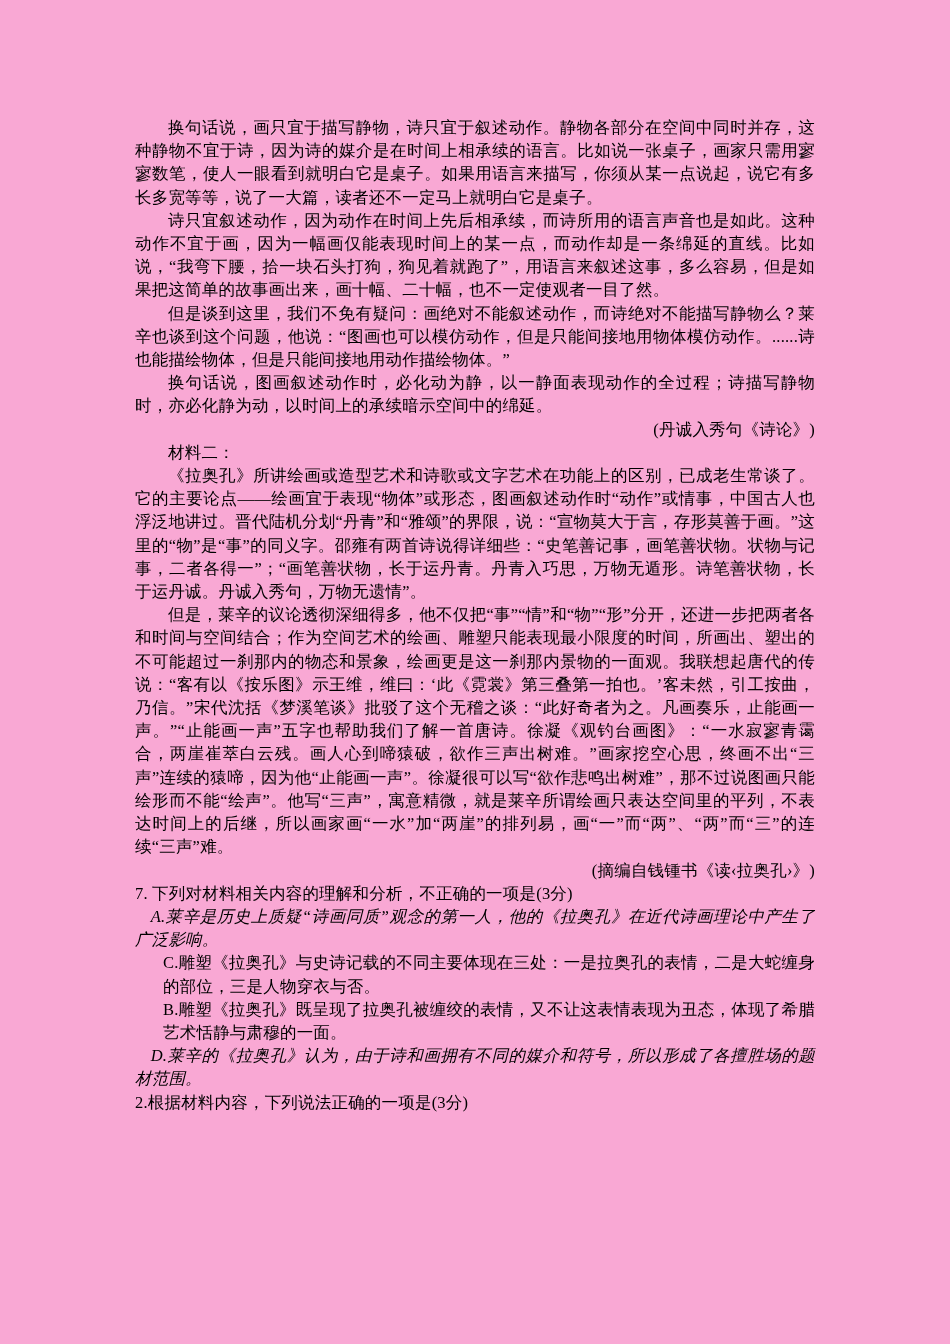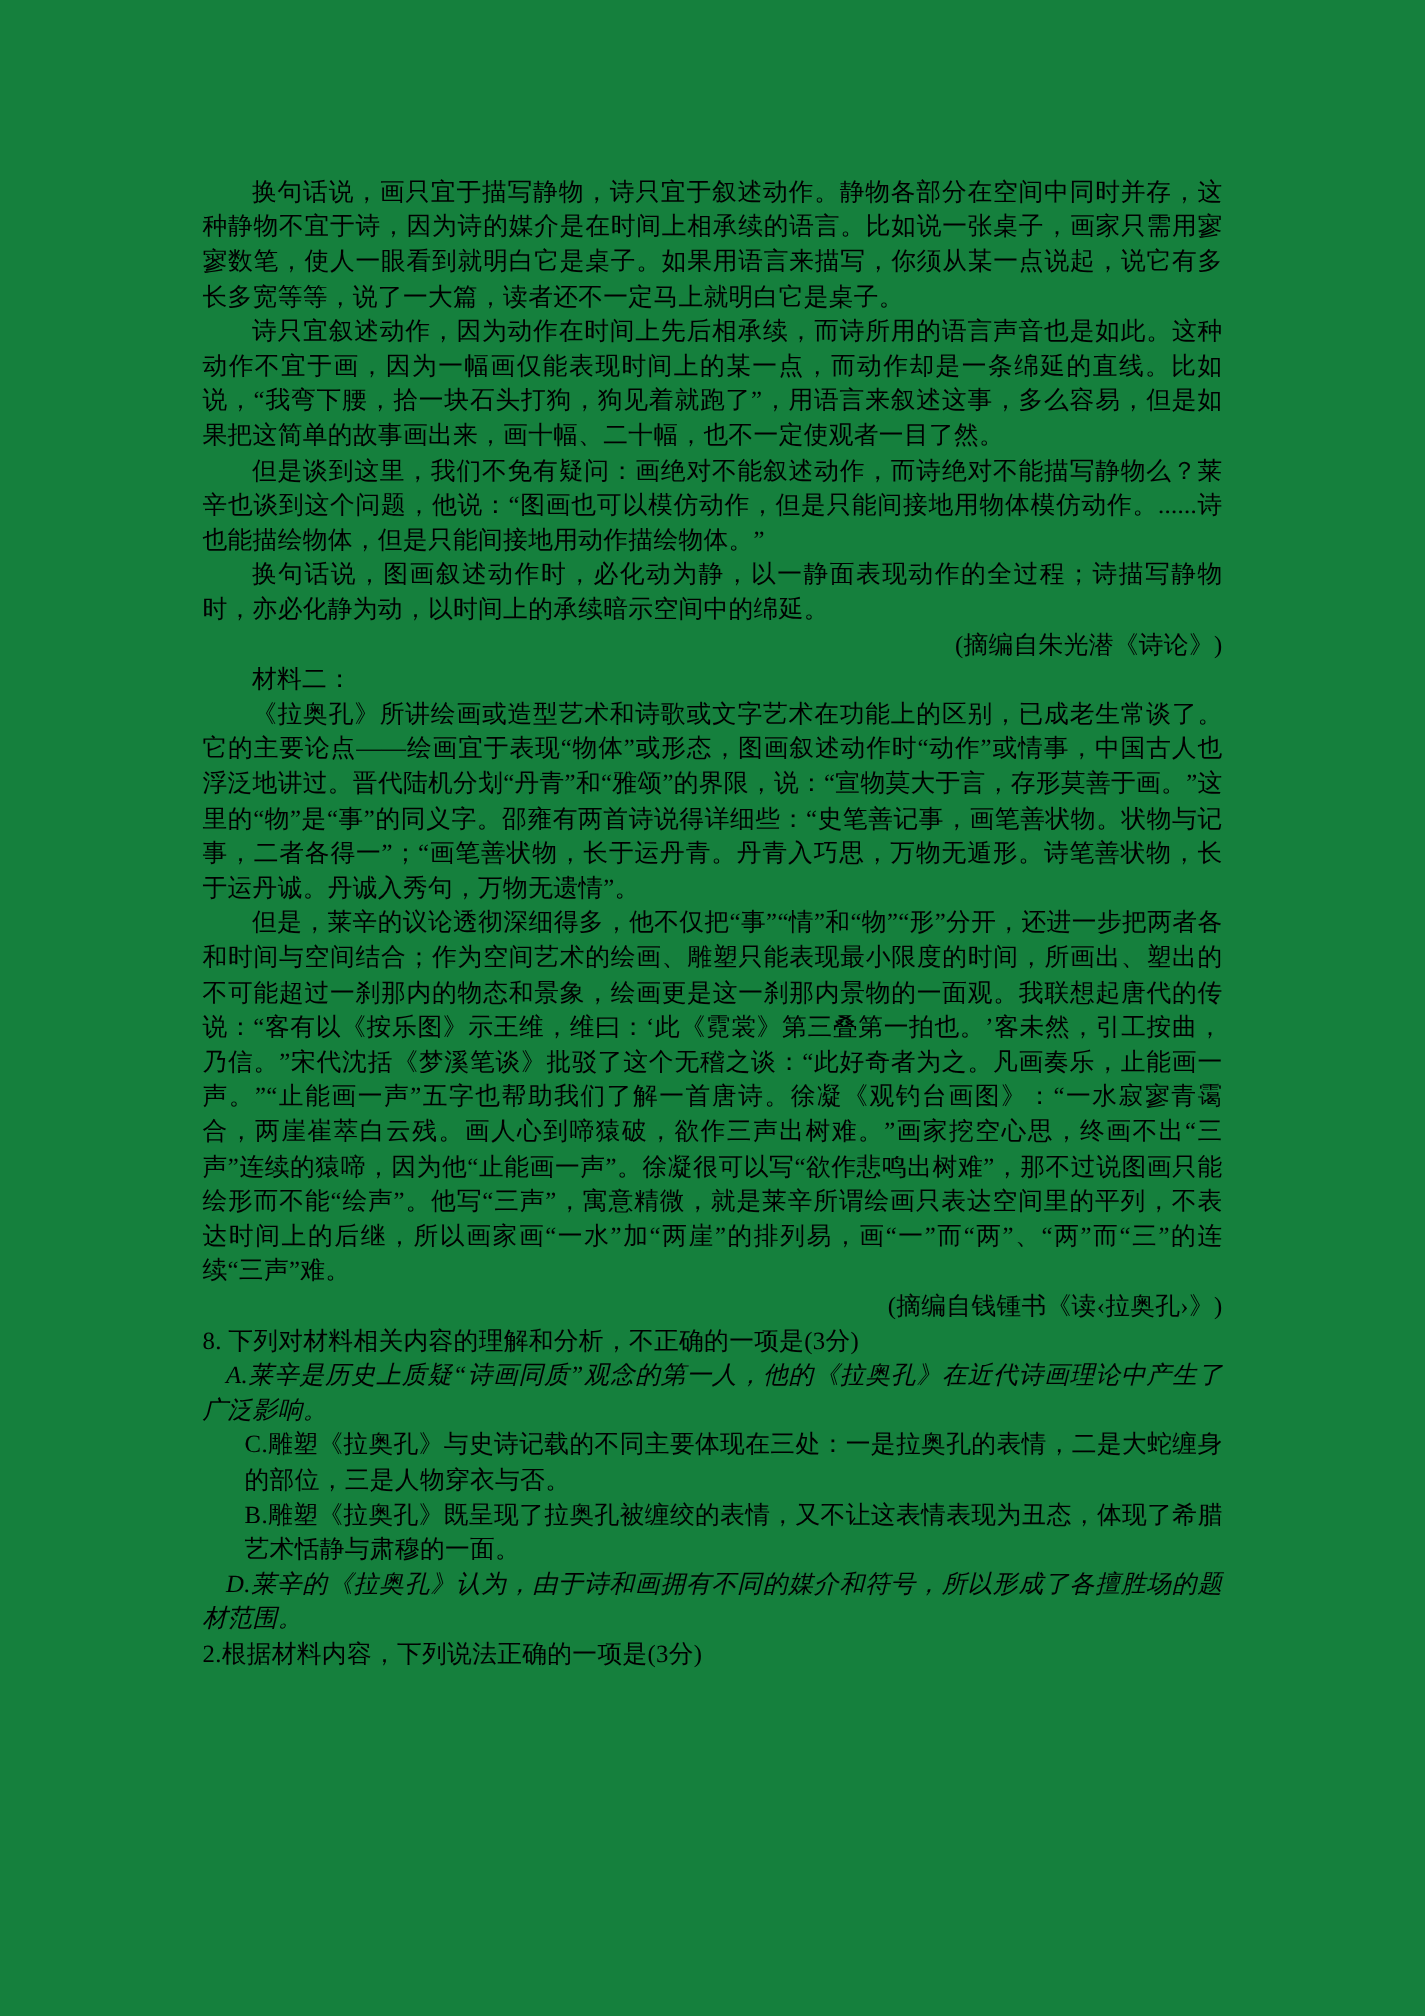--- a/index.html
+++ b/index.html
@@ -5,21 +5,21 @@
   * { margin: 0; padding: 0; box-sizing: border-box; }
   html, body { background: #ffffff; }
   body {
     width: 950px;
     height: 1344px;
     overflow: hidden;
   }
   .page {
     width: 950px;
     height: 1344px;
-    background: #15803d;
+    background: #f9a8d4;
     color: #000000;
     font-family: "Liberation Serif", "DejaVu Serif", serif;
   }
   .content {
     padding: 116px 135px 0 135px;
     font-size: 16.5px;
     line-height: 23.2px;
     text-align: justify;
     letter-spacing: 0.2px;
   }
@@ -32,25 +32,25 @@
 </style>
 </head>
 <body>
 
 <div class="page">
   <div class="content">
     <p class="body">换句话说，画只宜于描写静物，诗只宜于叙述动作。静物各部分在空间中同时并存，这种静物不宜于诗，因为诗的媒介是在时间上相承续的语言。比如说一张桌子，画家只需用寥寥数笔，使人一眼看到就明白它是桌子。如果用语言来描写，你须从某一点说起，说它有多长多宽等等，说了一大篇，读者还不一定马上就明白它是桌子。</p>
     <p class="body">诗只宜叙述动作，因为动作在时间上先后相承续，而诗所用的语言声音也是如此。这种动作不宜于画，因为一幅画仅能表现时间上的某一点，而动作却是一条绵延的直线。比如说，“我弯下腰，拾一块石头打狗，狗见着就跑了”，用语言来叙述这事，多么容易，但是如果把这简单的故事画出来，画十幅、二十幅，也不一定使观者一目了然。</p>
     <p class="body">但是谈到这里，我们不免有疑问：画绝对不能叙述动作，而诗绝对不能描写静物么？莱辛也谈到这个问题，他说：“图画也可以模仿动作，但是只能间接地用物体模仿动作。......诗也能描绘物体，但是只能间接地用动作描绘物体。”</p>
     <p class="body">换句话说，图画叙述动作时，必化动为静，以一静面表现动作的全过程；诗描写静物时，亦必化静为动，以时间上的承续暗示空间中的绵延。</p>
-    <p class="attribution">(摘编自朱光潜《诗论》)</p>
+    <p class="attribution">(丹诚入秀句《诗论》)</p>
     <p class="heading">材料二：</p>
     <p class="body">《拉奥孔》所讲绘画或造型艺术和诗歌或文字艺术在功能上的区别，已成老生常谈了。它的主要论点——绘画宜于表现“物体”或形态，图画叙述动作时“动作”或情事，中国古人也浮泛地讲过。晋代陆机分划“丹青”和“雅颂”的界限，说：“宣物莫大于言，存形莫善于画。”这里的“物”是“事”的同义字。邵雍有两首诗说得详细些：“史笔善记事，画笔善状物。状物与记事，二者各得一”；“画笔善状物，长于运丹青。丹青入巧思，万物无遁形。诗笔善状物，长于运丹诚。丹诚入秀句，万物无遗情”。</p>
     <p class="body">但是，莱辛的议论透彻深细得多，他不仅把“事”“情”和“物”“形”分开，还进一步把两者各和时间与空间结合；作为空间艺术的绘画、雕塑只能表现最小限度的时间，所画出、塑出的不可能超过一刹那内的物态和景象，绘画更是这一刹那内景物的一面观。我联想起唐代的传说：“客有以《按乐图》示王维，维曰：‘此《霓裳》第三叠第一拍也。’客未然，引工按曲，乃信。”宋代沈括《梦溪笔谈》批驳了这个无稽之谈：“此好奇者为之。凡画奏乐，止能画一声。”“止能画一声”五字也帮助我们了解一首唐诗。徐凝《观钓台画图》：“一水寂寥青霭合，两崖崔萃白云残。画人心到啼猿破，欲作三声出树难。”画家挖空心思，终画不出“三声”连续的猿啼，因为他“止能画一声”。徐凝很可以写“欲作悲鸣出树难”，那不过说图画只能绘形而不能“绘声”。他写“三声”，寓意精微，就是莱辛所谓绘画只表达空间里的平列，不表达时间上的后继，所以画家画“一水”加“两崖”的排列易，画“一”而“两”、“两”而“三”的连续“三声”难。</p>
     <p class="attribution">(摘编自钱锺书《读‹拉奥孔›》)</p>
-    <p class="question">8. 下列对材料相关内容的理解和分析，不正确的一项是(3分)</p>
+    <p class="question">7. 下列对材料相关内容的理解和分析，不正确的一项是(3分)</p>
     <p class="option-indent1">A.莱辛是历史上质疑“诗画同质”观念的第一人，他的《拉奥孔》在近代诗画理论中产生了广泛影响。</p>
     <p class="option-indent2">C.雕塑《拉奥孔》与史诗记载的不同主要体现在三处：一是拉奥孔的表情，二是大蛇缠身的部位，三是人物穿衣与否。</p>
     <p class="option-indent2">B.雕塑《拉奥孔》既呈现了拉奥孔被缠绞的表情，又不让这表情表现为丑态，体现了希腊艺术恬静与肃穆的一面。</p>
     <p class="option-indent1">D.莱辛的《拉奥孔》认为，由于诗和画拥有不同的媒介和符号，所以形成了各擅胜场的题材范围。</p>
     <p class="question">2.根据材料内容，下列说法正确的一项是(3分)</p>
   </div>
 </div>
 
 </body></html>

